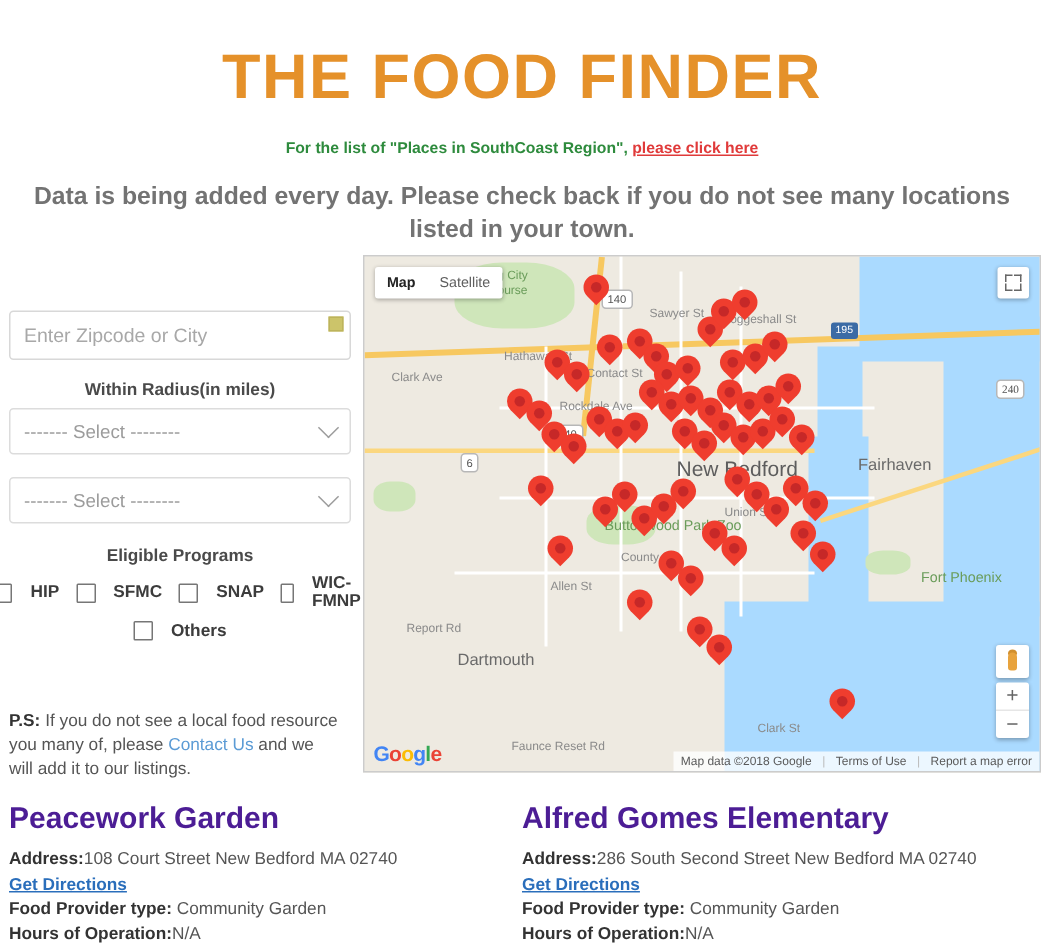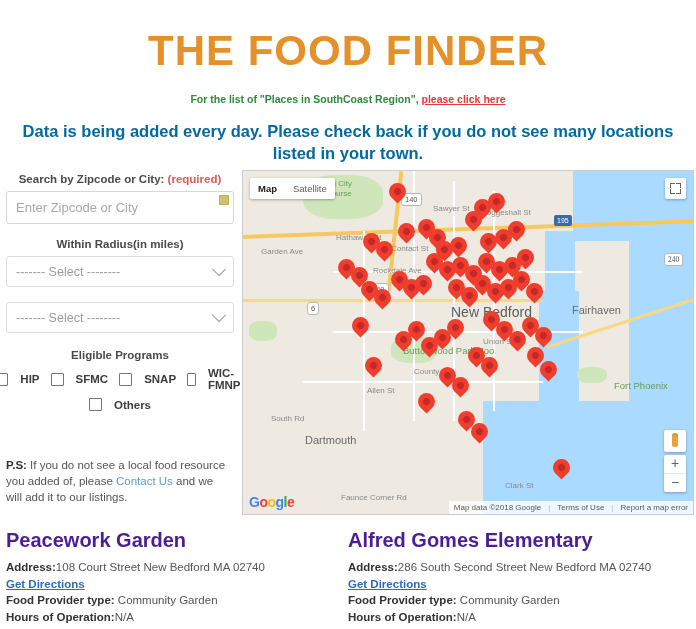--- a/index.html
+++ b/index.html
@@ -34,21 +34,21 @@
     margin-top: 2px;
     line-height: 14px;
   }
   .subtitle-link {
     color: #e03a3a;
     text-decoration: underline;
     font-weight: bold;
     cursor: pointer;
   }
   .banner {
-    color: #0369a1;
+    color: #737373;
     font-size: 16.5px;
     font-weight: bold;
     line-height: 22px;
     text-align: center;
     padding: 14px 10px 6px 10px;
   }
 
   
   .content {
     display: flex;
@@ -85,21 +85,21 @@
     border: 1px solid #d8d8d8;
     border-radius: 3px;
     background: #fff;
     font-size: 13px;
     color: #9a9a9a;
     padding: 0 22px 0 9px;
     font-family: "Liberation Sans", sans-serif;
     position: relative;
   }
   .text-input::placeholder { color: #a8a8a8; }
-  .input-wrap { position: relative; }
+  .input-wrap { position: relative; margin-top: 35px; }
   .input-badge {
     position: absolute;
     right: 5px; top: 4px;
     width: 8px; height: 8px;
     background: #ccc46a;
     border: 1px solid #bdb45c;
   }
 
   .select-box {
     width: 100%;
@@ -382,24 +382,20 @@
     <span class="subtitle-link">please click here</span>
   </div>
 </div>
 
 <div class="banner">Data is being added every day. Please check back if you do not see many locations listed in your town.</div>
 
 <div class="content">
 
   <div class="form-col">
 
-    <div class="field-label">
-      <span>Search by Zipcode or City:</span>
-      <span class="required-tag">(required)</span>
-    </div>
     <div class="input-wrap">
       <input class="text-input" type="text" placeholder="Enter Zipcode or City" style="">
       <span class="input-badge"></span>
     </div>
 
     <div class="gap-sm"></div>
     <div class="field-label">Within Radius(in miles)</div>
     <div class="select-box">
       <span>------- Select --------</span>
       <span class="chev"></span>
@@ -436,21 +432,21 @@
       <label class="cb-item">
         <span class="cb"></span>
         <span>Others</span>
       </label>
     </div>
 
     <div class="btn-row">
     </div>
 
     <div class="ps-text">
-      <b>P.S:</b><span> If you do not see a local food resource you added of, please </span><span class="link-blue">Contact Us</span><span> and we will add it to our listings.</span>
+      <b>P.S:</b><span> If you do not see a local food resource you many of, please </span><span class="link-blue">Contact Us</span><span> and we will add it to our listings.</span>
     </div>
   </div>
 
   <div class="map-col">
     <div class="map">
       <div class="map-land"></div>
 
       <div class="water" style="left:330px;top:0;width:130px;height:70px;"></div>
       <div class="water" style="left:386px;top:40px;width:74px;height:200px;"></div>
       <div class="water" style="left:296px;top:120px;width:40px;height:120px;"></div>
@@ -474,33 +470,33 @@
       <div class="road" style="left:90px;top:160px;width:250px;height:2px;"></div>
       <div class="road" style="left:60px;top:210px;width:240px;height:2px;"></div>
 
       <div>
           <div class="map-label green" style="left: 64px; top: 8px;">Whaling City</div>
           <div class="map-label green" style="left: 66px; top: 18px;">Golf Course</div>
           <div class="map-label" style="left: 190px; top: 33px;">Sawyer St</div>
           <div class="map-label" style="left: 238px; top: 37px;">Coggeshall St</div>
           <div class="map-label" style="left: 93px; top: 62px;">Hathaway St</div>
           <div class="map-label" style="left: 148px; top: 73px;">Contact St</div>
-          <div class="map-label" style="left: 18px; top: 76px;">Garden Ave</div>
+          <div class="map-label" style="left: 18px; top: 76px;">Clark Ave</div>
           <div class="map-label" style="left: 130px; top: 95px;">Rockdale Ave</div>
           <div class="map-label city" style="left: 208px; top: 133px;">New Bedford</div>
           <div class="map-label town" style="left: 329px; top: 133px;">Fairhaven</div>
           <div class="map-label" style="left: 240px; top: 166px;">Union St</div>
           <div class="map-label parkname" style="left: 160px; top: 174px;">Buttonwood Park Zoo</div>
           <div class="map-label" style="left: 171px; top: 196px;">County St</div>
           <div class="map-label parkname" style="left: 347px; top: 209px; padding-left: 24px;">Fort Phoenix</div>
           <div class="map-label" style="left: 124px; top: 215px;">Allen St</div>
           <div class="map-label town" style="left: 62px; top: 263px;">Dartmouth</div>
-          <div class="map-label" style="left: 28px; top: 243px;">South Rd</div>
+          <div class="map-label" style="left: 28px; top: 243px;">Report Rd</div>
           <div class="map-label" style="left: 262px; top: 310px;">Clark St</div>
-          <div class="map-label" style="left: 98px; top: 322px;">Faunce Corner Rd</div>
+          <div class="map-label" style="left: 98px; top: 322px;">Faunce Reset Rd</div>
         </div>
       <div>
           <div class="shield" style="left: 158px; top: 22px;">140</div>
           <div class="shield-i" style="left: 311px; top: 44px;">195</div>
           <div class="shield" style="left: 421px; top: 82px; font-family: Liberation Serif, serif;">240</div>
           <div class="shield" style="left: 125px; top: 112px;">140</div>
           <div class="shield" style="left: 64px; top: 131px;">6</div>
         </div>
       <div>
           <div class="pin" style="left: 146px; top: 12px;"></div>

